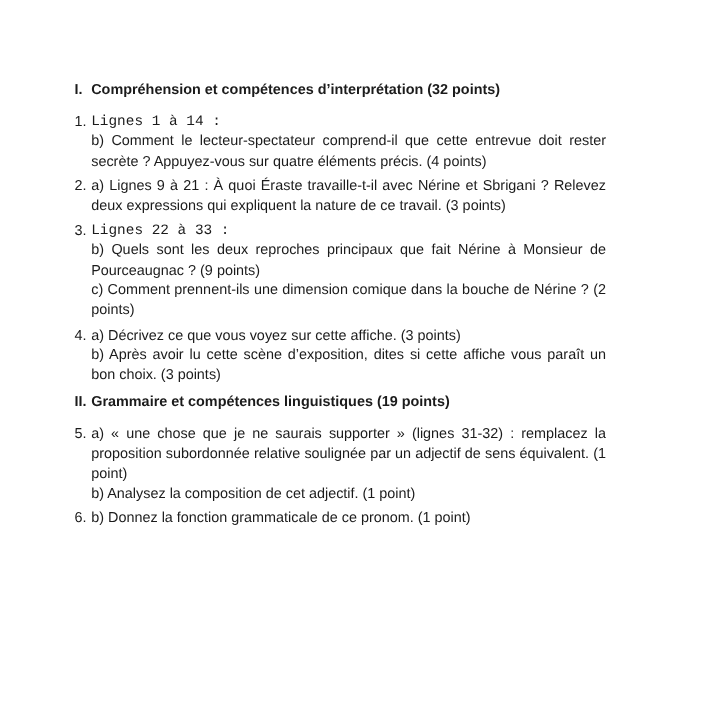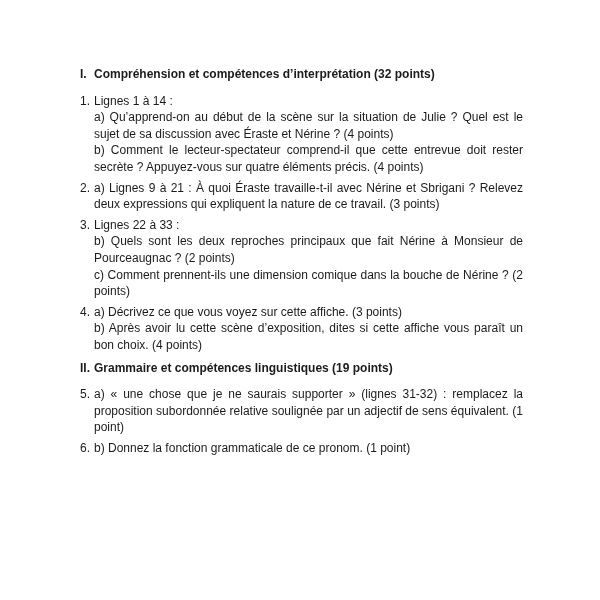--- a/index.html
+++ b/index.html
@@ -7,79 +7,78 @@
   .page {
     box-sizing: border-box;
     width: 576px;
     height: 600px;
     padding: 66px 71px 16px 62px;
     font-family: "Liberation Sans", sans-serif;
     font-size: 12px;
     line-height: 16.6px;
     color: #1b1b1b;
     background: #ffffff;
-    margin-left: 18px;
   }
   .heading {
     font-weight: bold;
     margin: 0 0 10px 0;
   }
   .heading.second { margin-top: 6px; }
   .hnum { display: inline-block; min-width: 14px; }
   .item {
     position: relative;
     padding-left: 14px;
     margin: 0 0 4px 0;
   }
   .qnum { position: absolute; left: 0; top: 0; }
   .item p { margin: 0; text-align: justify; }
-  .item p.intro { text-align: left; }
+  .item p.intro { text-align: left; font-family: Liberation Mono, monospace; }
   .u { text-underline-offset: 2px; }
 </style>
 </head>
 <body>
 
 <div class="page">
 
   <div class="heading">
     <span class="hnum">I.</span><span>Compréhension et compétences d’interprétation (32 points)</span>
   </div>
 
   <div class="item">
     <span class="qnum">1.</span>
     <p class="intro">Lignes 1 à 14 :</p>
-    <p>a) Qu’apprend-on au début de la scène sur la situation de Julie ? Quel est le sujet de sa discussion avec Éraste et Nérine ? (4 points)</p>
     <p>b) Comment le lecteur-spectateur comprend-il que cette entrevue doit rester secrète ? Appuyez-vous sur quatre éléments précis. (4 points)</p>
   </div>
 
   <div class="item">
     <span class="qnum">2.</span>
     <p>a) Lignes 9 à 21 : À quoi Éraste travaille-t-il avec Nérine et Sbrigani ? Relevez deux expressions qui expliquent la nature de ce travail. (3 points)</p>
   </div>
 
   <div class="item">
     <span class="qnum">3.</span>
     <p class="intro">Lignes 22 à 33 :</p>
-    <p>b) Quels sont les deux reproches principaux que fait Nérine à Monsieur de Pourceaugnac ? (2 points)</p>
+    <p>b) Quels sont les deux reproches principaux que fait Nérine à Monsieur de Pourceaugnac ? (9 points)</p>
     <p>c) Comment prennent-ils une dimension comique dans la bouche de Nérine ? (2 points)</p>
   </div>
 
   <div class="item">
     <span class="qnum">4.</span>
     <p>a) Décrivez ce que vous voyez sur cette affiche. (3 points)</p>
-    <p>b) Après avoir lu cette scène d’exposition, dites si cette affiche vous paraît un bon choix. (4 points)</p>
+    <p>b) Après avoir lu cette scène d’exposition, dites si cette affiche vous paraît un bon choix. (3 points)</p>
   </div>
 
   <div class="heading second">
     <span class="hnum">II.</span><span>Grammaire et compétences linguistiques (19 points)</span>
   </div>
 
   <div class="item">
     <span class="qnum">5.</span>
     <p><span>a) « une chose </span><span class="u">que je ne saurais supporter</span><span> » (lignes 31-32) : remplacez la proposition subordonnée relative soulignée par un adjectif de sens équivalent. (1 point)</span></p>
+    <p>b) Analysez la composition de cet adjectif. (1 point)</p>
   </div>
 
   <div class="item">
     <span class="qnum">6.</span>
     <p>b) Donnez la fonction grammaticale de ce pronom. (1 point)</p>
   </div>
 
 </div>
 
 </body></html>

